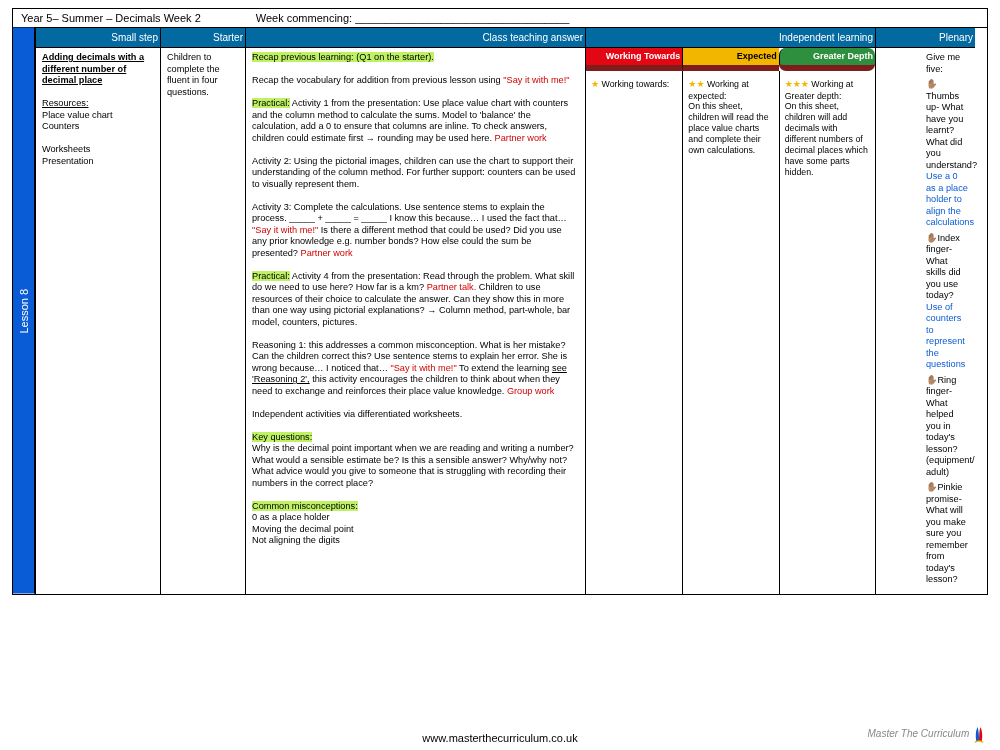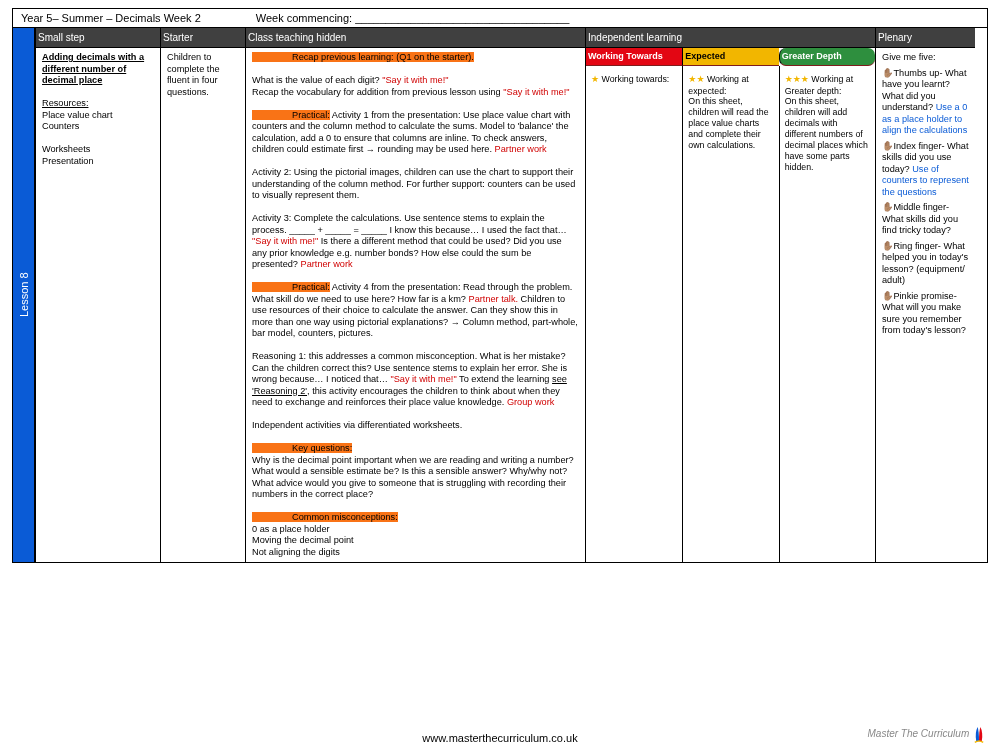--- a/index.html
+++ b/index.html
@@ -35,51 +35,51 @@
     justify-content: center;
     font-size: 11px;
     border-left: 1px solid #000;
   }
   .grid {
     flex: 1;
     display: grid;
     grid-template-columns: 125px 85px 340px 290px 100px;
   }
   .colhead {
-    background: #404040;
+    background: #0369a1;
     color: #fff;
-    text-align: left;
+    text-align: right;
     padding: 4px 2px;
     border-left: 1px solid #000;
     border-bottom: 1px solid #000;
     font-size: 10px;
   }
   .cell {
     border-left: 1px solid #000;
     padding: 4px 6px;
     font-size: 9.2px;
     line-height: 1.25;
   }
   .bold { font-weight: bold; }
   .under { text-decoration: underline; }
-  .hl-green { background: #f97316; padding-left: 40px; }
+  .hl-green { background: #bef264; }
   .red { color: #d00000; }
   .blue-text { color: #0a5bd6; }
   .il-grid {
     display: grid;
     grid-template-columns: 1fr 1fr 1fr;
     grid-template-rows: auto 1fr;
     height: 100%;
   }
   .il-head {
-    text-align: left;
+    text-align: right;
     font-weight: bold;
     font-size: 9px;
     padding: 3px 2px;
-    border-bottom: 1px solid #7f1d1d;
+    border-bottom: 6px solid #7f1d1d;
   }
   .il-head.wt { background: #e30613; color:#fff; }
   .il-head.ex { background: #f2b600; }
   .il-head.gd { background: #2e8f3e; color:#fff;border-radius:7px; }
   .il-cell {
     padding: 8px 5px;
     font-size: 8.8px;
     border-left: 1px solid #000;
     line-height: 1.25;
   }
@@ -100,60 +100,59 @@
     right: 14px;
     font-size: 10px;
     font-style: italic;
     color: #888;
   }
   .logo {
     width: 14px; height: 20px;
     display: inline-block;
     vertical-align: middle;
   }
-  .plenary p { margin-bottom: 4px; }
+  .plenary p { margin-bottom: 4px; margin-left: 44px; }
 </style>
 </head>
 <body>
 
 <div class="outer">
   <div class="header-row">
     <span>Year 5– Summer – Decimals Week 2</span>
     &nbsp;&nbsp;&nbsp;&nbsp;&nbsp;&nbsp;&nbsp;&nbsp;&nbsp;&nbsp;&nbsp;&nbsp;&nbsp;&nbsp;&nbsp;&nbsp;
     <span>Week commencing: ___________________________________</span>
   </div>
 
   <div class="plan">
     <div class="lesson-tab">Lesson 8</div>
 
     <div class="grid">
 
       <div class="colhead">Small step</div>
       <div class="colhead">Starter</div>
-      <div class="colhead">Class teaching hidden</div>
+      <div class="colhead">Class teaching answer</div>
       <div class="colhead">Independent learning</div>
       <div class="colhead">Plenary</div>
 
       <div class="cell">
         <p class="bold under">Adding decimals with a different number of decimal place</p>
         <br>
         <p class="under">Resources:</p>
         <p>Place value chart</p>
         <p>Counters</p>
         <br>
         <p>Worksheets</p>
         <p>Presentation</p>
       </div>
 
       <div class="cell">Children to complete the fluent in four questions.</div>
 
       <div class="cell">
         <p><span class="hl-green">Recap previous learning: (Q1 on the starter).</span></p>
         <br>
-        <p><span>What is the value of each digit? </span><span class="red">"Say it with me!"</span></p>
         <p><span>Recap the vocabulary for addition from previous lesson using </span><span class="red">"Say it with me!"</span></p>
         <br>
         <p><span class="hl-green">Practical:</span><span> Activity 1 from the presentation: Use place value chart with counters and the column method to calculate the sums. Model to 'balance' the calculation, add a 0 to ensure that columns are inline. To check answers, children could estimate first → rounding may be used here. </span><span class="red">Partner work</span></p>
         <br>
         <p>Activity 2: Using the pictorial images, children can use the chart to support their understanding of the column method. For further support: counters can be used to visually represent them.</p>
         <br>
         <p><span>Activity 3: Complete the calculations. Use sentence stems to explain the process. _____ + _____ = _____ I know this because… I used the fact that… </span><span class="red">"Say it with me!"</span><span>  Is there a different method that could be used? Did you use any prior knowledge e.g. number bonds? How else could the sum be presented? </span><span class="red">Partner work</span></p>
         <br>
         <p><span class="hl-green">Practical:</span><span> Activity 4 from the presentation: Read through the problem. What skill do we need to use here? How far is a km? </span><span class="red">Partner talk.</span><span> Children to use resources of their choice  to calculate the answer. Can they show this in more than one way using pictorial explanations? → Column method, part-whole, bar model, counters, pictures.</span></p>
         <br>
@@ -187,21 +186,20 @@
             <span class="star">★★★</span><span> Working at Greater depth:</span><br>
             <span>On this sheet, children will add decimals with different numbers of decimal places which have some parts hidden.</span>
           </div>
         </div>
       </div>
 
       <div class="cell plenary">
         <p>Give me five:</p>
         <p><span>✋🏽Thumbs up- What have you learnt? What did you understand?</span> <span class="blue-text">Use a 0 as a place holder to align the calculations</span></p>
         <p><span>✋🏽Index finger- What skills did you use today?</span> <span class="blue-text">Use of counters to represent the questions</span></p>
-        <p>✋🏽Middle finger- What skills did you find tricky today?</p>
         <p>✋🏽Ring finger- What helped you in today's lesson? (equipment/ adult)</p>
         <p>✋🏽Pinkie promise- What will you make sure you remember from today's lesson?</p>
       </div>
     </div>
   </div>
 </div>
 
 <div class="footer">www.masterthecurriculum.co.uk</div>
 <div class="brand">
   <span>Master The Curriculum</span>

